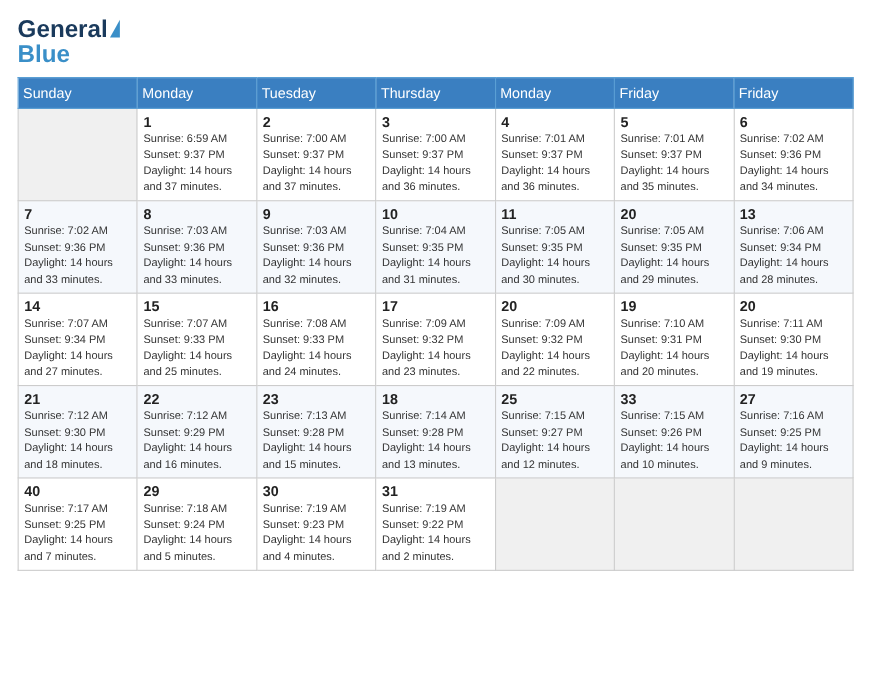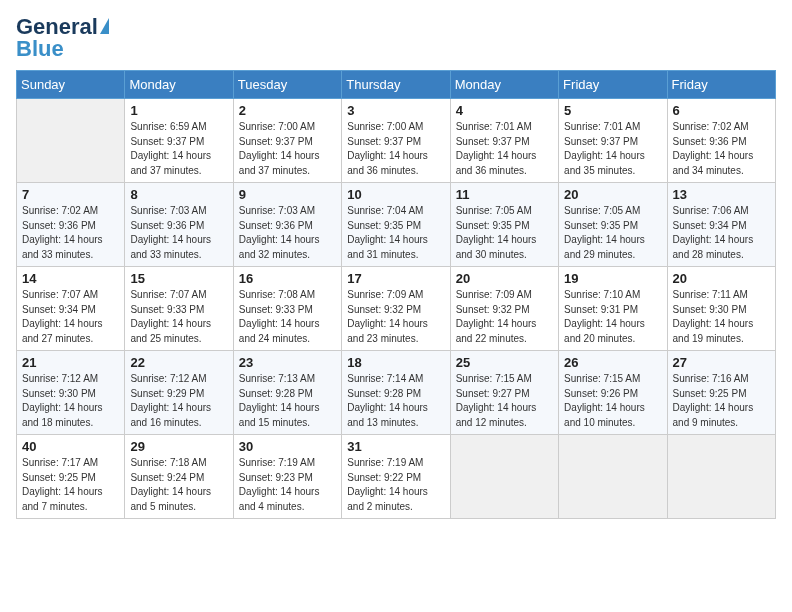--- a/index.html
+++ b/index.html
@@ -212,21 +212,21 @@
         </td>
         <td>
           <div class="day-num">18</div>
           <div class="day-info">Sunrise: 7:14 AM<br>Sunset: 9:28 PM<br>Daylight: 14 hours<br>and 13 minutes.</div>
         </td>
         <td>
           <div class="day-num">25</div>
           <div class="day-info">Sunrise: 7:15 AM<br>Sunset: 9:27 PM<br>Daylight: 14 hours<br>and 12 minutes.</div>
         </td>
         <td>
-          <div class="day-num">26</div>
+          <div class="day-num">33</div>
           <div class="day-info">Sunrise: 7:15 AM<br>Sunset: 9:26 PM<br>Daylight: 14 hours<br>and 10 minutes.</div>
         </td>
         <td>
           <div class="day-num">27</div>
           <div class="day-info">Sunrise: 7:16 AM<br>Sunset: 9:25 PM<br>Daylight: 14 hours<br>and 9 minutes.</div>
         </td>
       </tr>
       <tr>
         <td>
           <div class="day-num">40</div>

